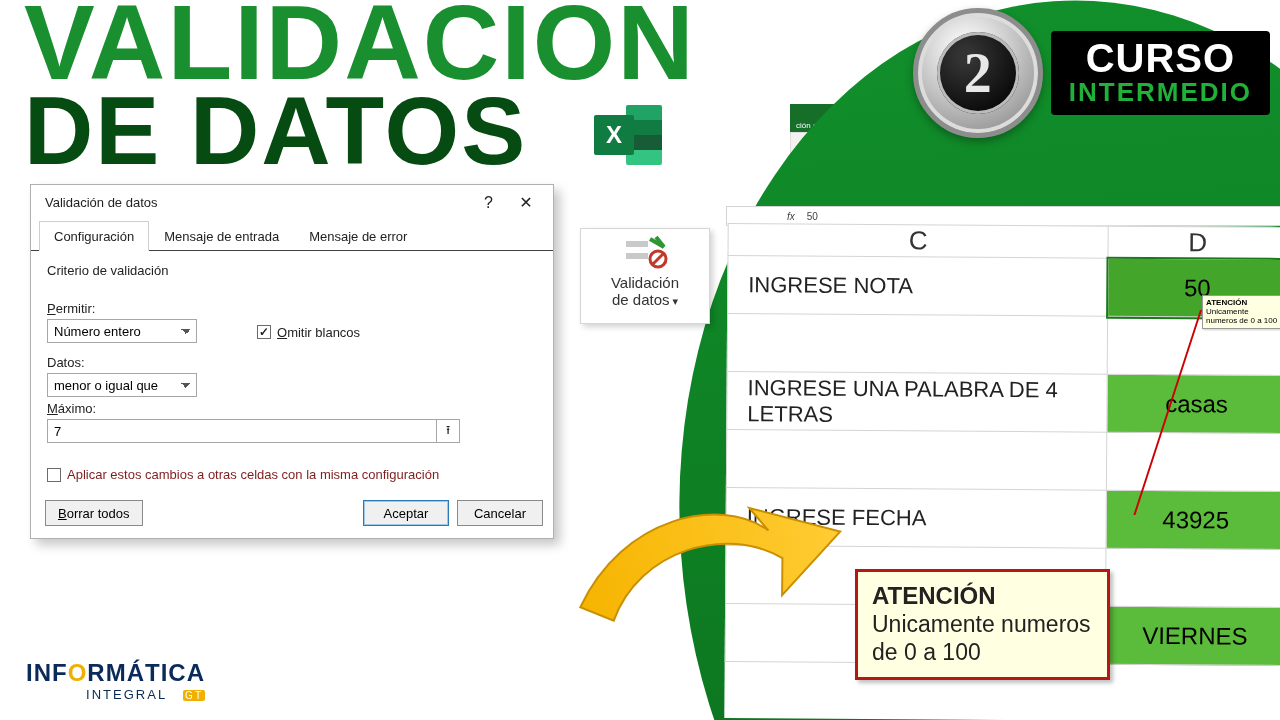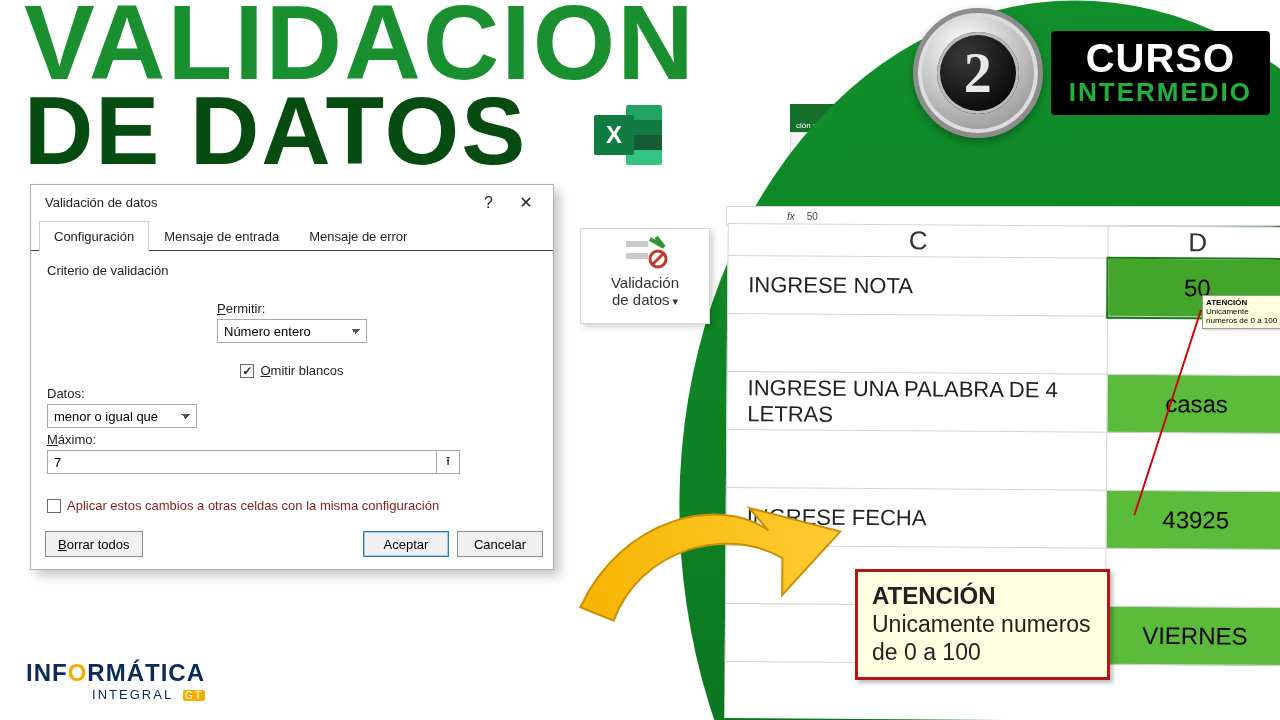--- a/index.html
+++ b/index.html
@@ -133,21 +133,21 @@
   .dlg-tabs{ display:flex; border-bottom:1px solid #404040; padding:0 8px; gap:0; }
   .dlg-tab{
     padding:7px 14px 6px; font-size:13px; border:1px solid transparent;
     position:relative; top:1px; cursor:default;
   }
   .dlg-tab.active{
     border:1px solid #cfcfcf; border-bottom:1px solid #fff; background:#fff;
   }
   .dlg-body{ padding:8px 16px 12px; }
   .group-label{ margin:4px 0 23px; }
-  .row{ display:flex; align-items:center; gap:0; margin:4px 0 8px;flex-direction:column;}
+  .row{ display:flex; align-items:center; gap:12px; margin:4px 0 8px;}
   .field-col{ display:flex; flex-direction:column; gap:3px; margin-bottom:4px;}
   label.u { text-decoration: none; }
   label.u .ul { text-decoration: underline; }
   select.win {
     width:150px; height:24px; border:1px solid #a7a7a7; background:#fff; font-size:13px;
     appearance:none; padding:2px 6px;
     background-image: linear-gradient(45deg, transparent 50%, #555 50%),
                       linear-gradient(135deg, #555 50%, transparent 50%);
     background-position: right 10px top 9px, right 5px top 9px;
     background-size: 5px 5px, 5px 5px;
@@ -179,21 +179,21 @@
     background:#fff; border:1px solid #d6d6d6; z-index:6; text-align:center;
     box-shadow:3px 3px 6px rgba(0,0,0,.18); padding-top:6px; font-size:15px; color:#333;
   }
   .val-btn .dd::after{content:" ▾"; font-size:11px;}
 
   
   .brand { position:absolute; bottom:18px; left:26px; z-index:8; font-family:Arial,sans-serif; }
   .brand .l1 { font-size:24px; font-weight:800; color:#0a2a5a; letter-spacing:1px;}
   .brand .l1 .o { color:#f0b000; }
   .brand .l2 { font-size:13px; color:#0a2a5a; letter-spacing:2px; text-align:right;}
-  .brand .l2 .gt{ background:#f0b000; color:#fff; font-size:10px; padding:0 2px; border-radius:2px; margin-left:10px;}
+  .brand .l2 .gt{ background:#f0b000; color:#fff; font-size:10px; padding:0 2px; border-radius:2px; margin-left:16px;}
 
 </style>
 </head>
 <body>
 
 <div class="title-block">
   <div class="title1">VALIDACIÓN</div>
   <div class="title2">DE DATOS</div>
 </div>
 
@@ -346,21 +346,21 @@
   <div class="dlg-body">
     <div class="group-label">Criterio de validación</div>
 
     <div class="row">
       <div class="field-col">
         <label class="u"><span class="ul">P</span><span>ermitir:</span></label>
         <select class="win">
           <option>Número entero</option>
         </select>
       </div>
-      <div class="chk" style="margin-top:16px;">
+      <div class="chk" style="margin-top:16px;margin-left:48px;">
         <span class="box checked"></span>
         <span><span style="text-decoration:underline">O</span><span>mitir blancos</span></span>
       </div>
     </div>
 
     <div class="field-col">
       <label>Datos:</label>
       <select class="win">
         <option>menor o igual que</option>
       </select>

